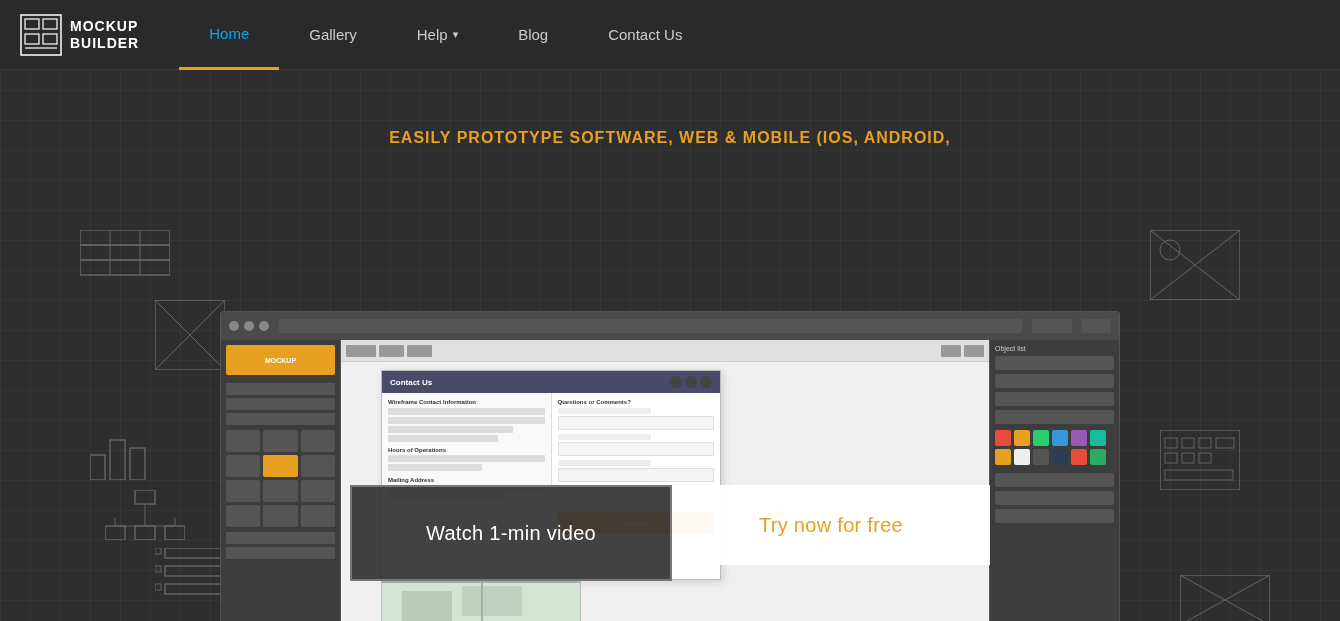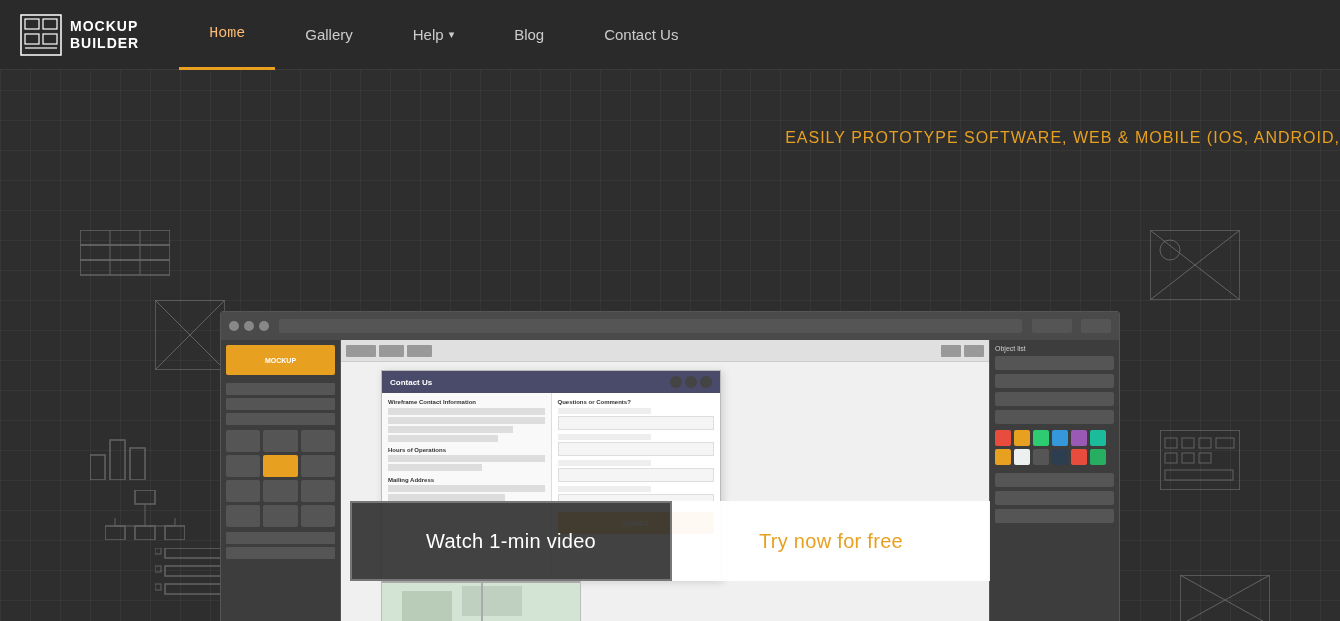--- a/index.html
+++ b/index.html
@@ -74,23 +74,22 @@
       height: 70px;
       display: flex;
       align-items: center;
       font-size: 15px;
       cursor: pointer;
       position: relative;
       transition: color 0.2s;
     }
 
     .nav-item.active {
-      color: #fdba74;
+      color: #0ea5e9;
       border-bottom: 3px solid #e8a020;
-      font-family: Liberation Mono, monospace;
     }
 
     .nav-item .chevron {
       margin-left: 5px;
       font-size: 11px;
     }
 
     .login-btn {
       margin-left: auto;
       border: 2px solid #fff;
@@ -115,25 +114,24 @@
       font-weight: bold;
       color: #fff;
       letter-spacing: 1px;
       margin-bottom: 18px;
       text-shadow: 1px 1px 3px rgba(0,0,0,0.5);
     }
 
     .hero-subtitle {
       color: #e8a020;
       font-size: 16px;
-      font-weight: normal;
+      font-weight: bold;
       letter-spacing: 1px;
       line-height: 1.6;
       margin-bottom: 35px;
-      text-align: right;
     }
 
     
     .mockup-area {
       position: absolute;
       bottom: 0;
       left: 0;
       right: 0;
       height: 340px;
       z-index: 2;
@@ -223,21 +221,21 @@
       left: 50%;
       transform: translateX(-50%);
       display: flex;
       gap: 0;
       z-index: 20;
       width: 640px;
     }
 
     .cta-watch {
       flex: 1;
-      height: 80px;
+      height: 96px;
       background: rgba(50,50,50,0.92);
       border: 2px solid #777;
       color: #fff;
       font-size: 20px;
       cursor: pointer;
       display: flex;
       align-items: center;
       justify-content: center;
       letter-spacing: 0.3px;
     }

